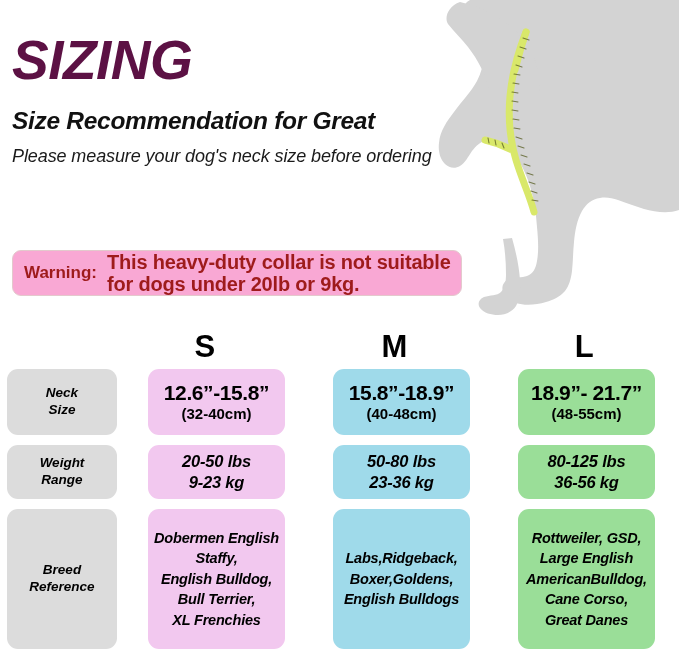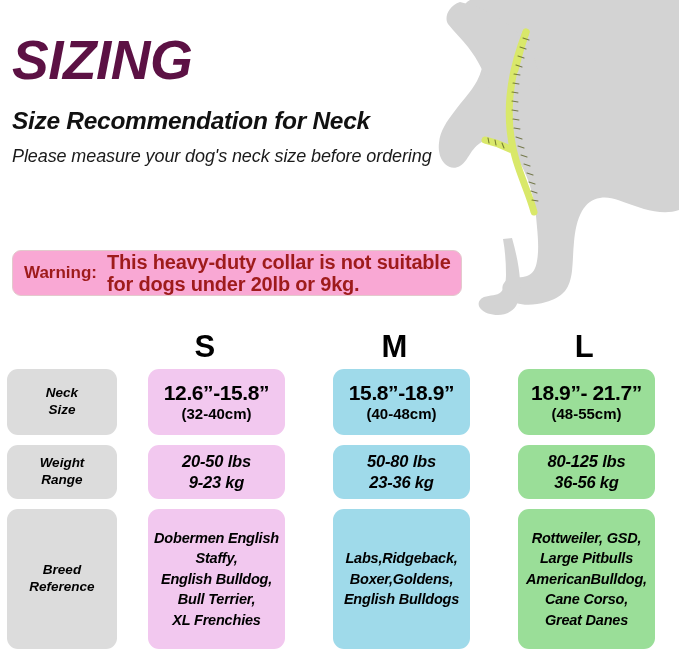--- a/index.html
+++ b/index.html
@@ -295,21 +295,21 @@
         <path d="M 102,200 l 6,1"></path>
         <path d="M 58,138 l 1,5"></path>
           <path d="M 65,140 l 1,5"></path>
         <path d="M 72,143 l 2,5"></path>
       </g>
     </g>
   </svg>
 
   <div id="header-block">
     <div class="title-line">SIZING</div>
-    <div id="subtitle">Size Recommendation for Neck</div>
+    <div id="subtitle">Size Recommendation for Great</div>
     <div id="instruction">Please measure your dog's neck size before ordering</div>
   </div>
 
   <div id="warning-box">
     <div id="warning-label">Warning:</div>
     <div id="warning-text">
       <div>This heavy-duty collar is not suitable</div>
       <div>for dogs under 20lb or 9kg.</div>
     </div>
   </div>
@@ -379,21 +379,21 @@
         <div class="breed-line">Bull Terrier,</div>
         <div class="breed-line">XL Frenchies</div>
       </div>
       <div class="cell m">
         <div class="breed-line">Labs,Ridgeback,</div>
         <div class="breed-line">Boxer,Goldens,</div>
         <div class="breed-line">English Bulldogs</div>
       </div>
       <div class="cell l">
         <div class="breed-line">Rottweiler, GSD,</div>
-        <div class="breed-line">Large Pitbulls</div>
+        <div class="breed-line">Large English</div>
         <div class="breed-line">AmericanBulldog,</div>
         <div class="breed-line">Cane Corso,</div>
         <div class="breed-line">Great Danes</div>
       </div>
     </div>
 
   </div>
 </div>
 
 </body></html>

